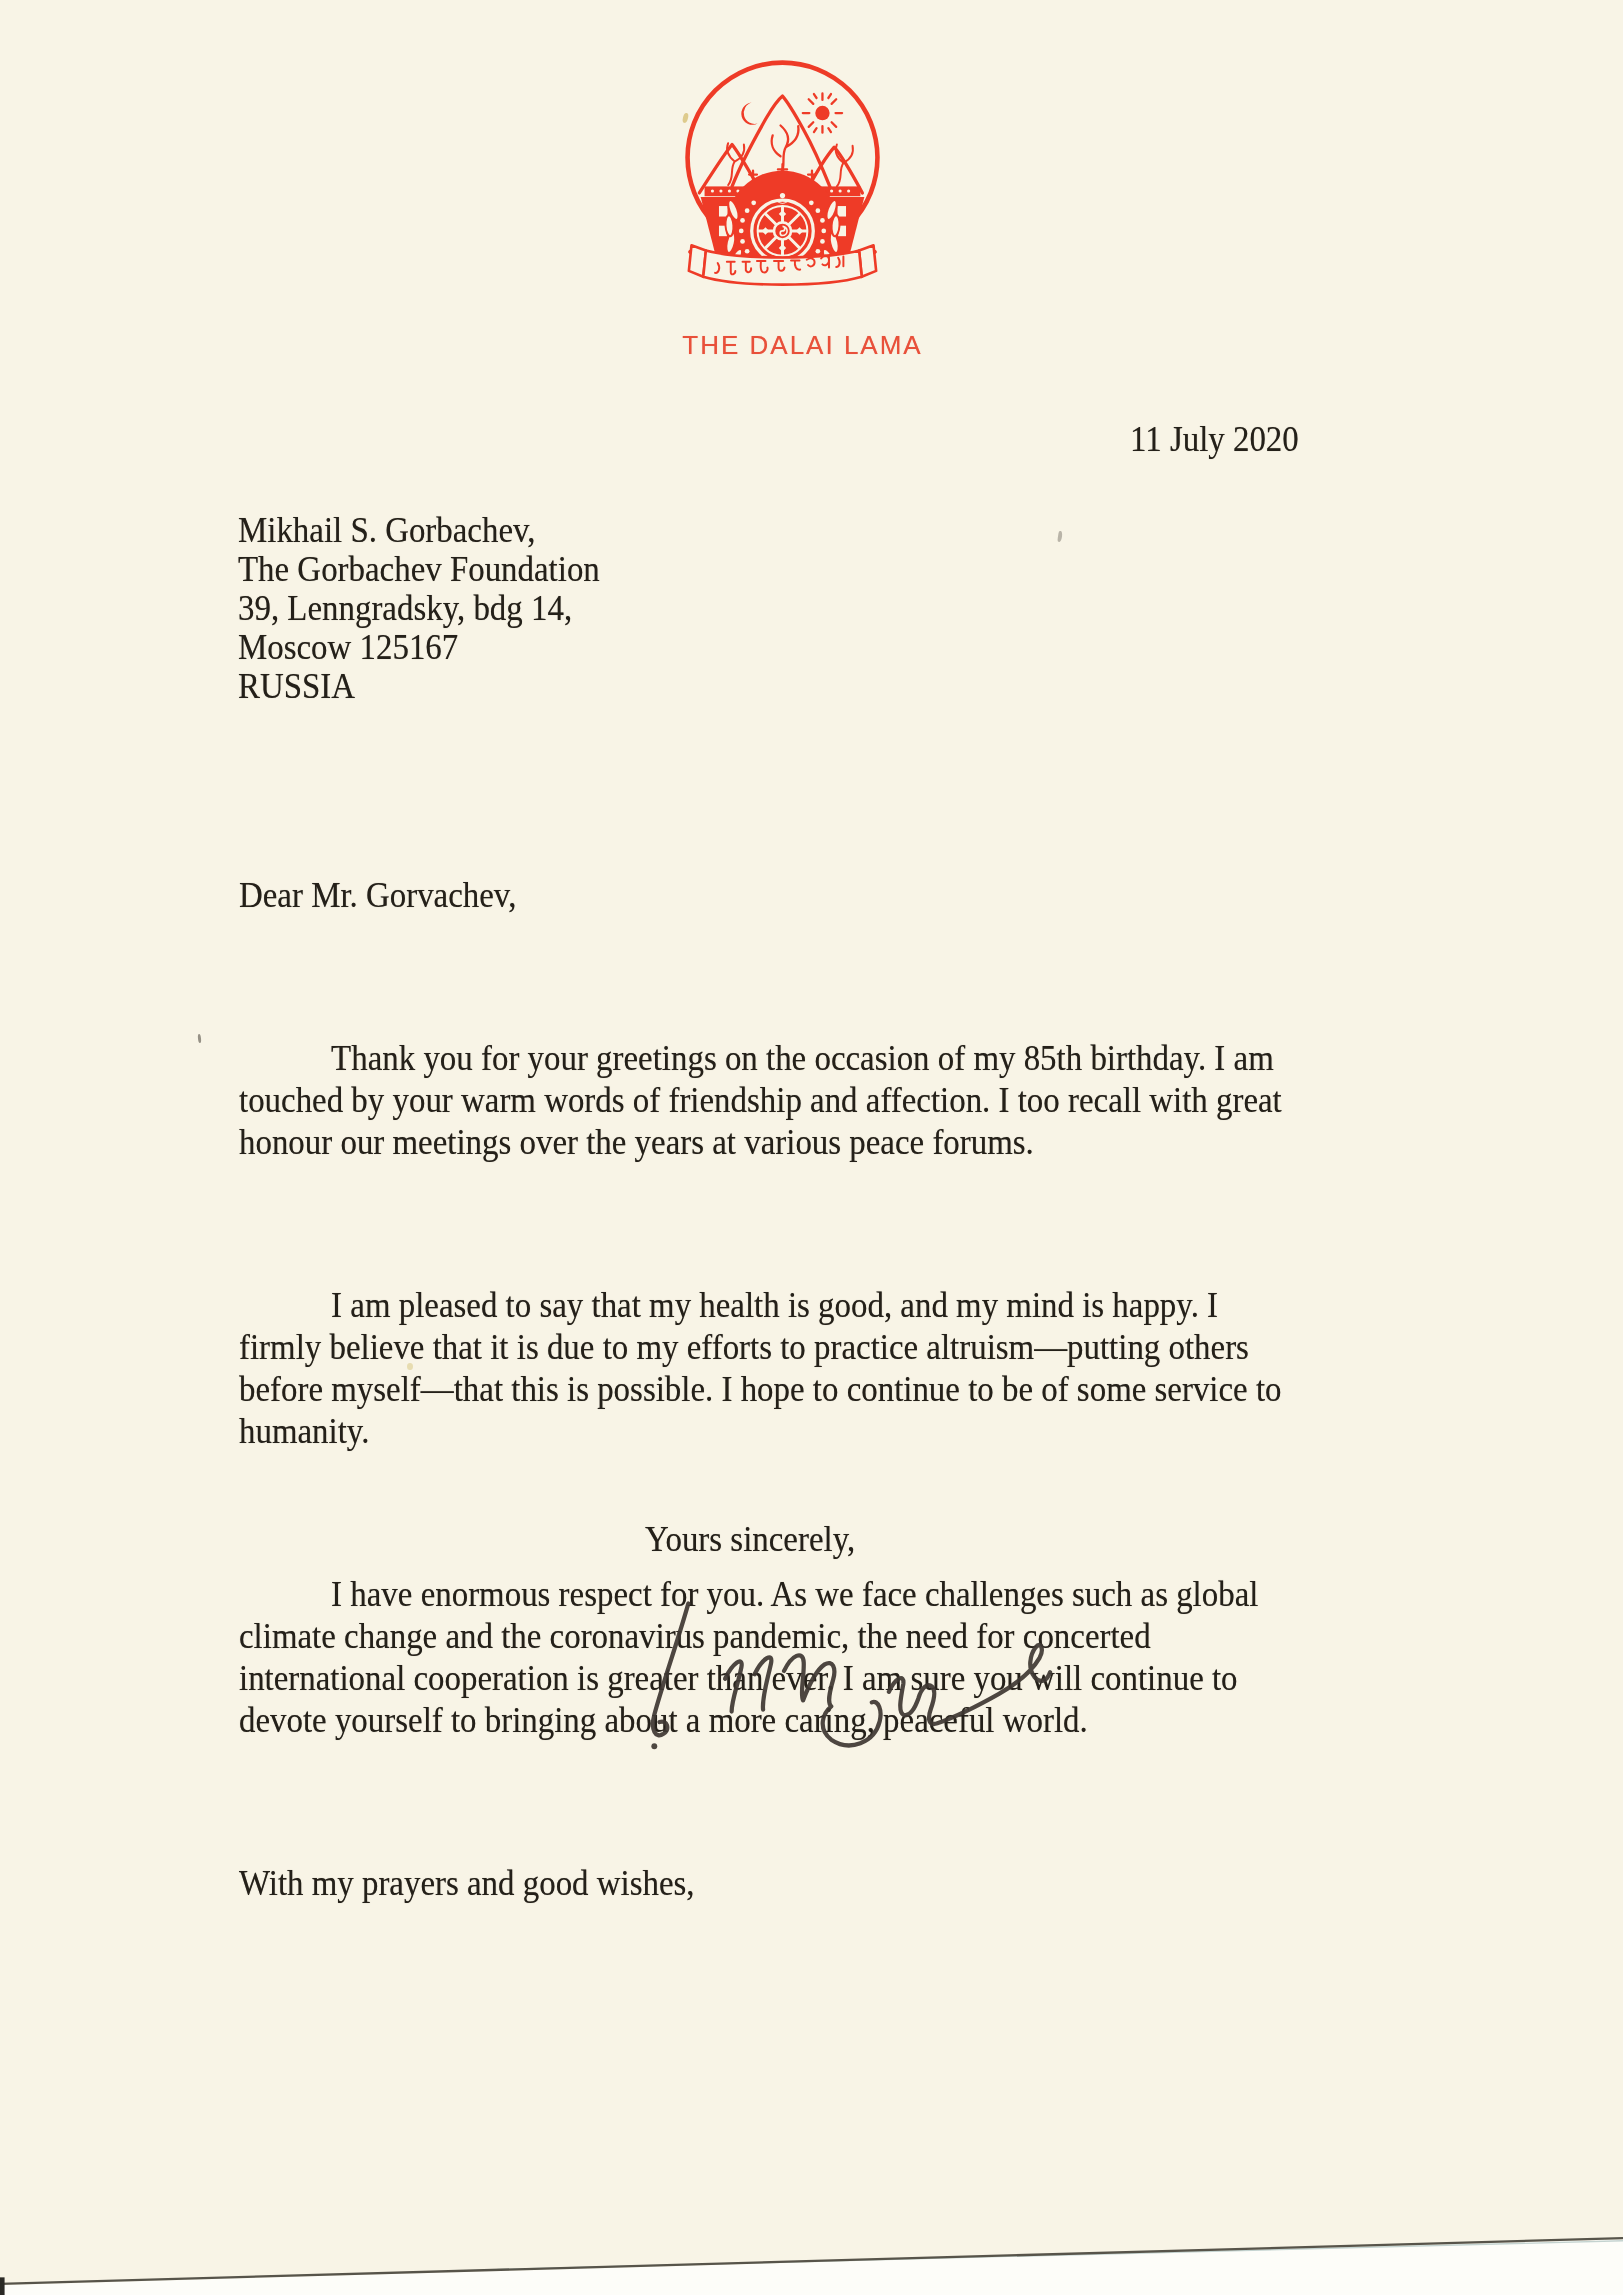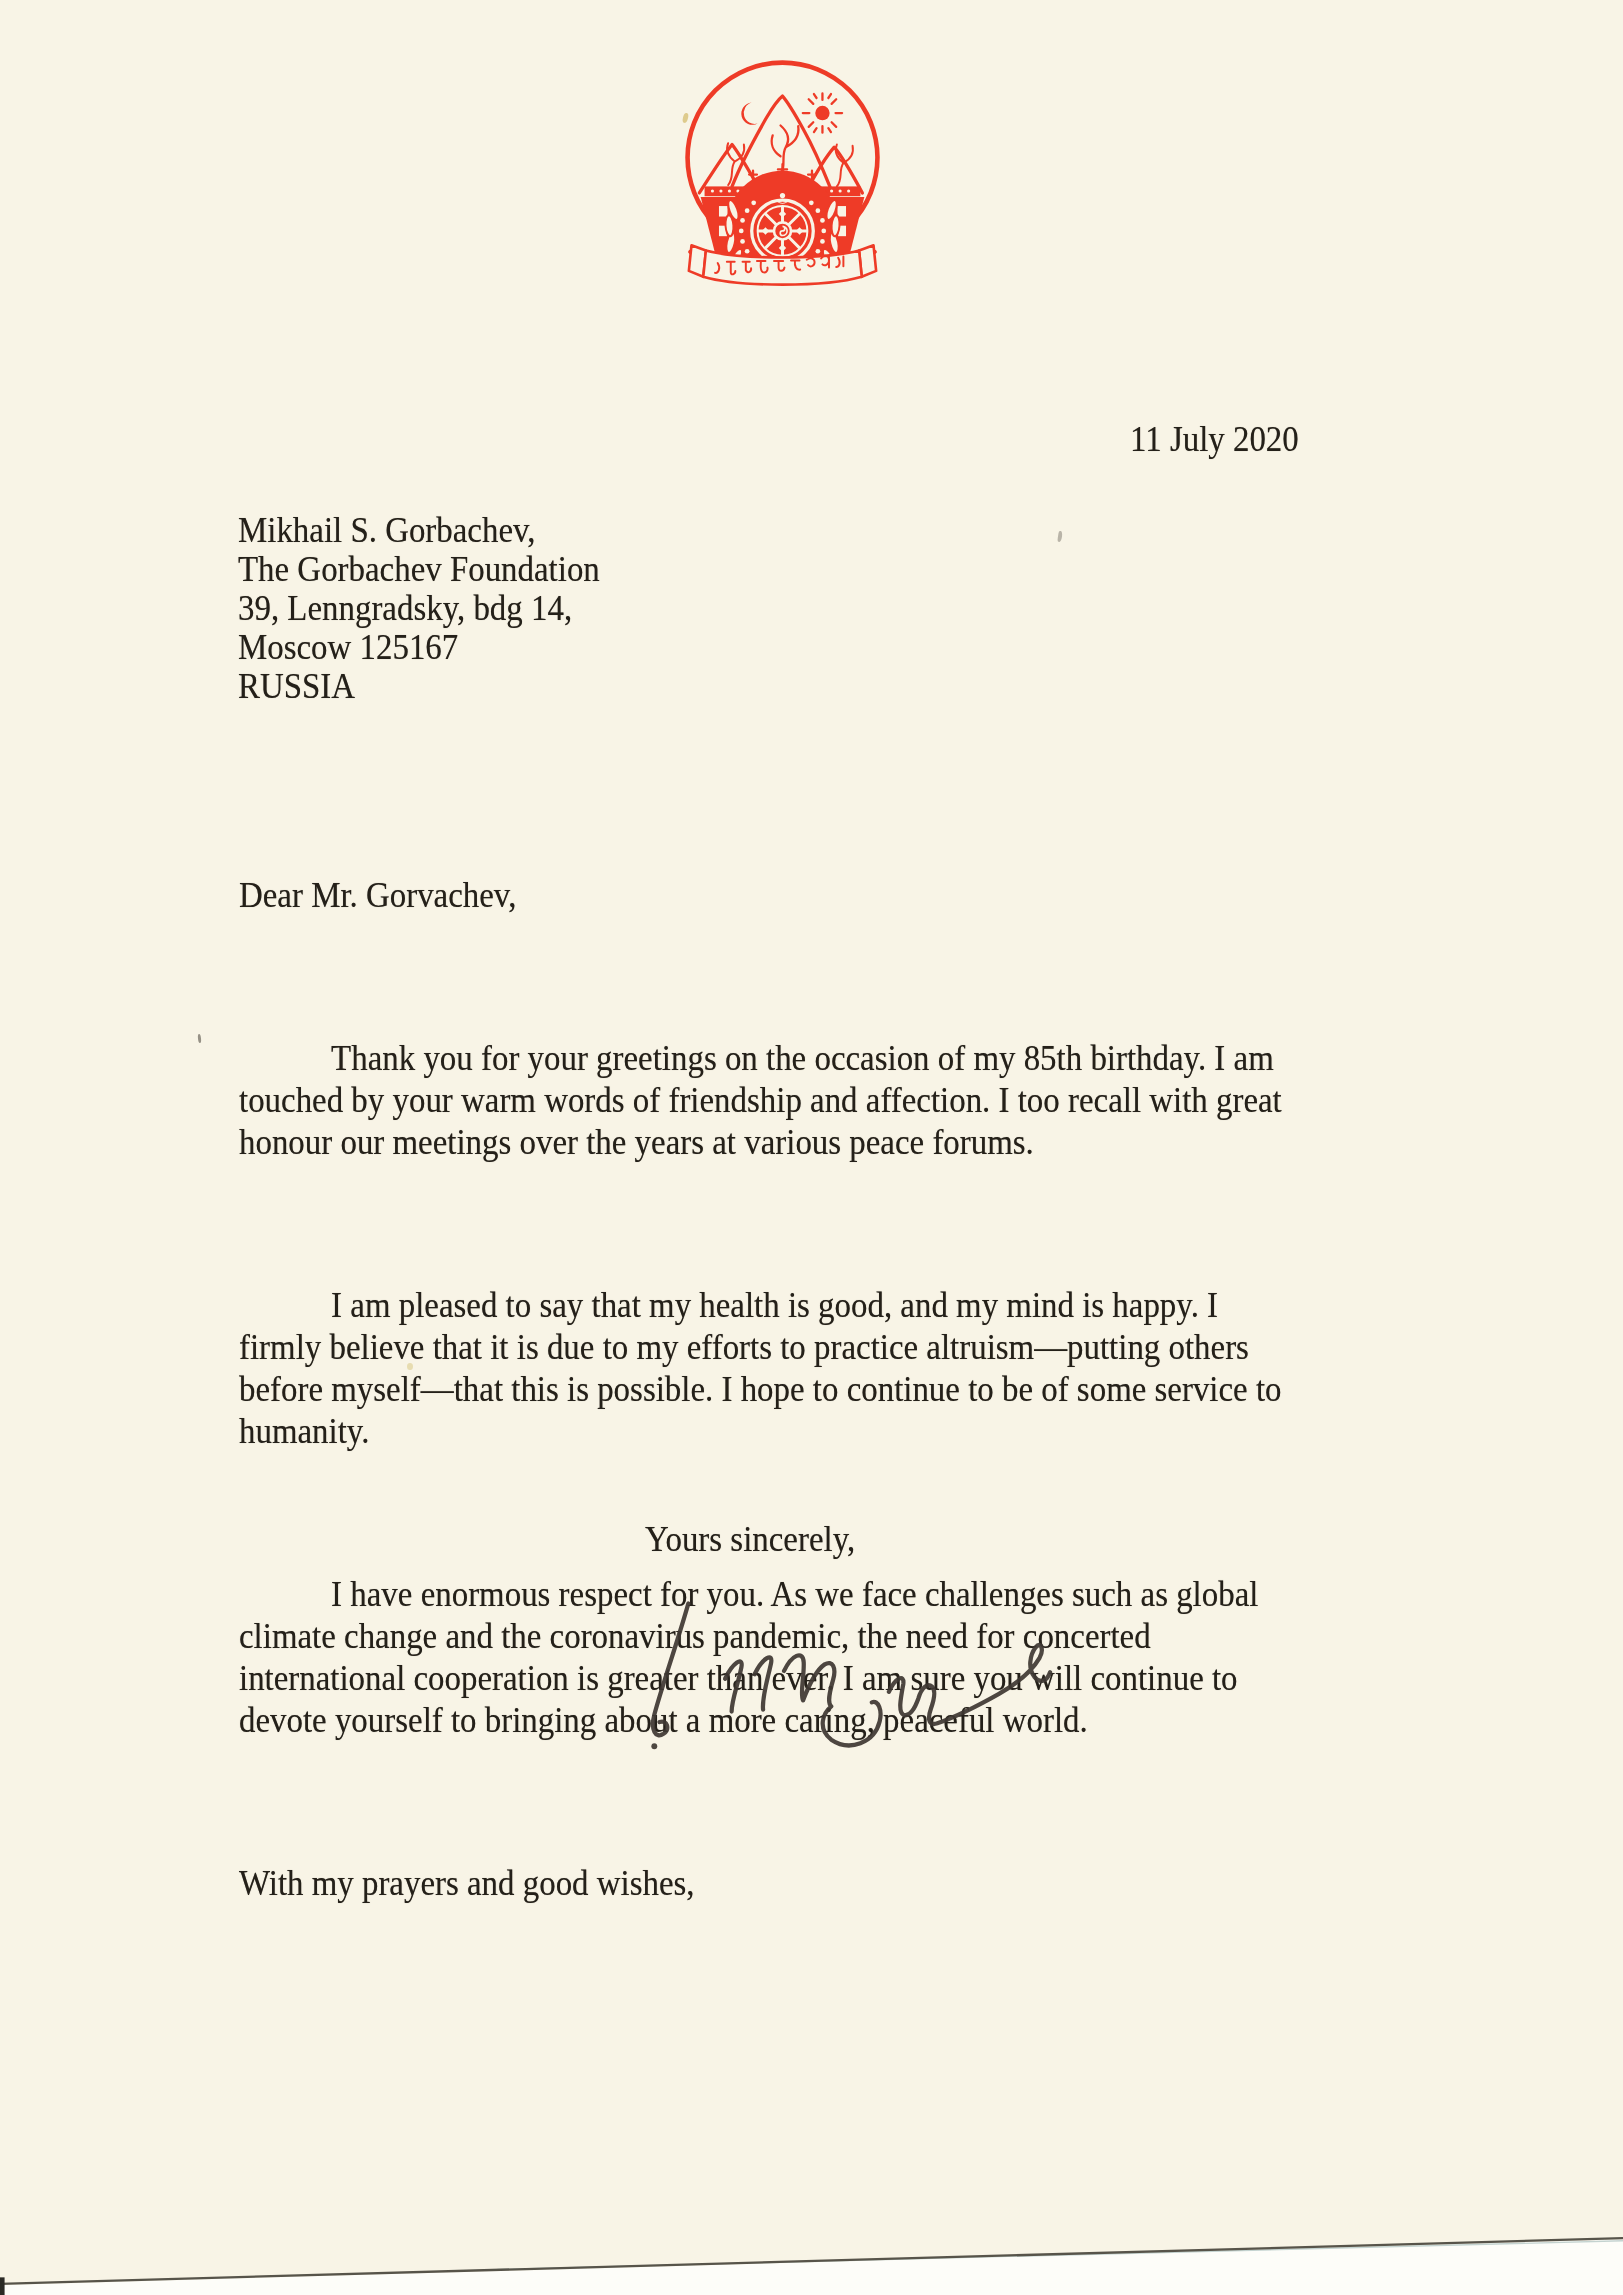--- a/index.html
+++ b/index.html
@@ -180,20 +180,21 @@
       <path d="M94,311 h11 M99,311 v13 c3,6 9,2 8,-3"></path>
       <path d="M116,310 h13 M122,310 c0,8 -2,14 3,17 c5,2 8,-3 7,-7"></path>
       <path d="M142,310 h14 M149,310 v10 c0,7 8,6 9,0"></path>
       <path d="M168,309 h13 M174,309 c-1,9 2,15 8,14"></path>
       <path d="M192,308 c6,-4 12,-2 12,4 c0,6 -7,8 -10,4"></path>
       <path d="M214,306 c4,-6 11,-5 12,1 c1,7 -6,12 -10,8 M226,304 v16"></path>
       <path d="M240,305 c5,8 1,14 -3,14 M248,303 v15"></path>
     </g>
   </svg>
 
+  <div class="org-title">THE DALAI LAMA</div>
 
   <div class="txt ink date-line">11 July 2020</div>
 
   <div class="txt ink address">Mikhail S. Gorbachev,
 The Gorbachev Foundation
 39, Lenngradsky, bdg 14,
 Moscow 125167
 RUSSIA</div>
 
   <div class="txt ink letter-body">

